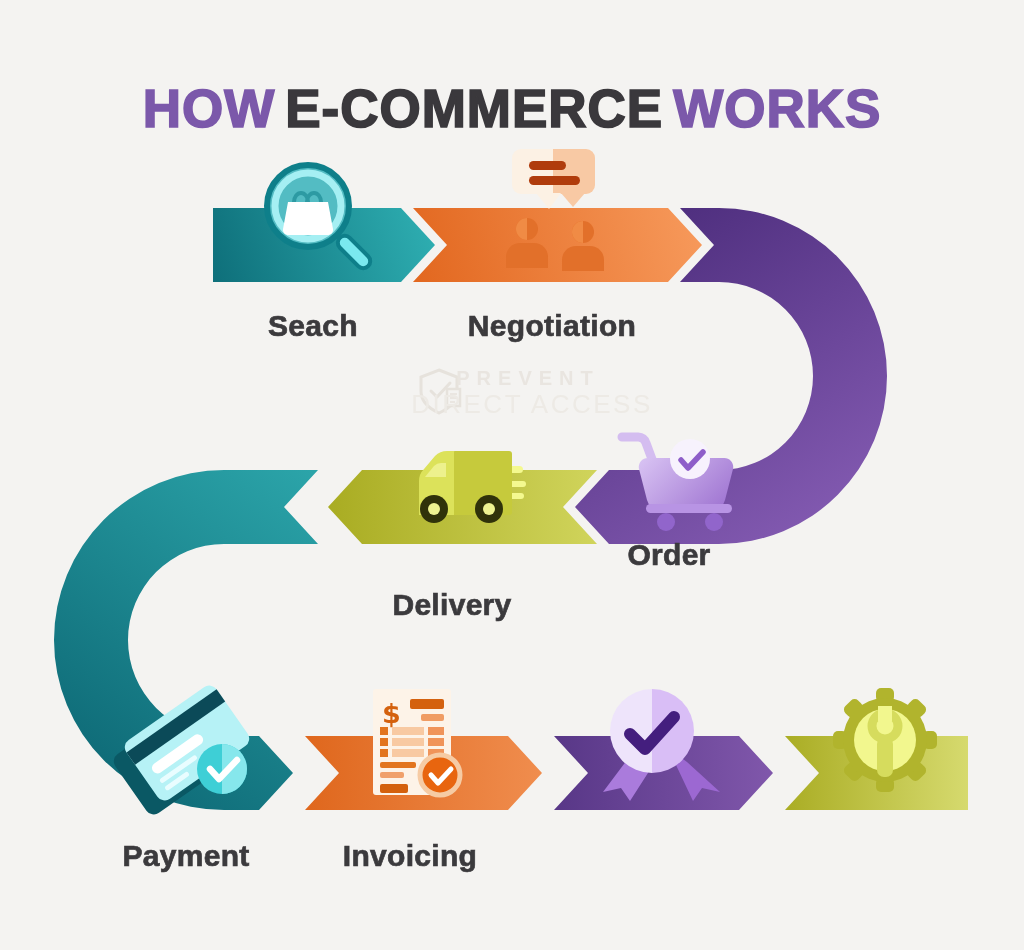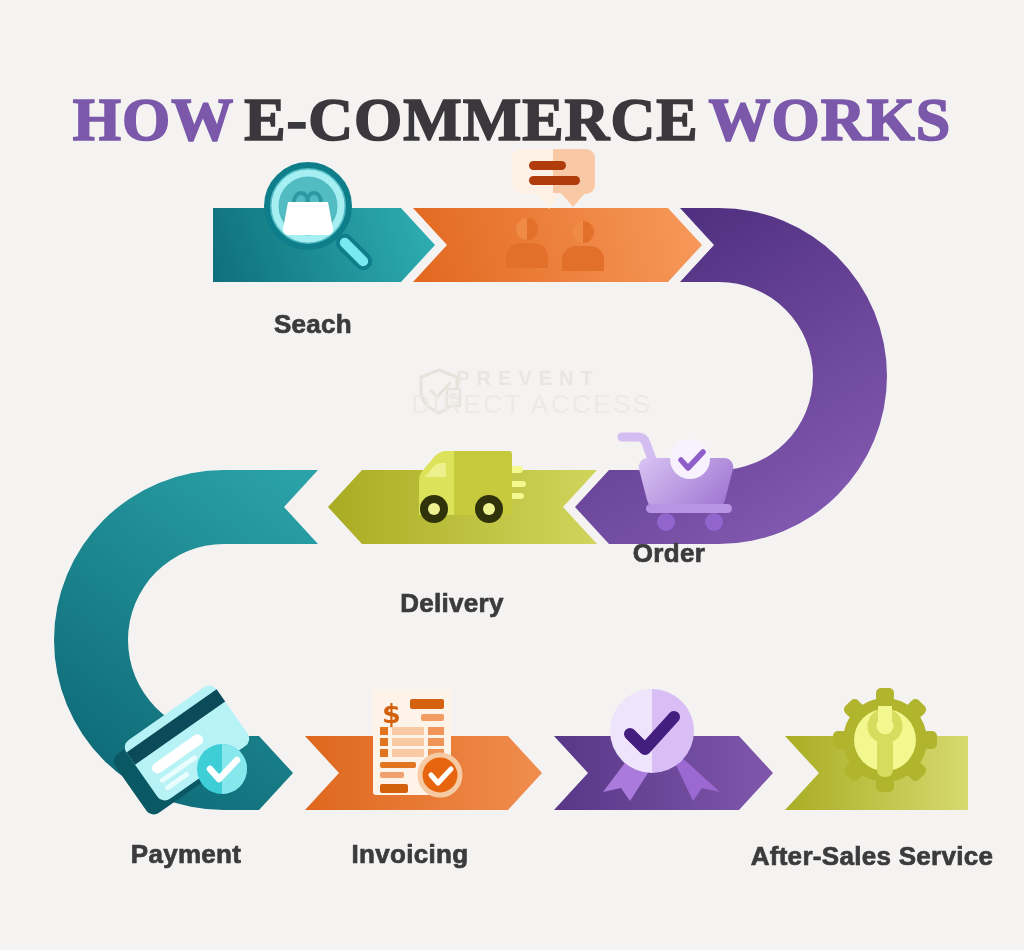--- a/index.html
+++ b/index.html
@@ -1,25 +1,25 @@
 <!DOCTYPE html>
 <html><head>
 <meta charset="utf-8">
 <style>
   html,body{margin:0;padding:0;background:#f4f3f1;}
   #stage{position:relative;width:1024px;height:950px;background:#f4f3f1;overflow:hidden;
          font-family:"Liberation Sans",sans-serif;}
   #flow-svg{position:absolute;left:0;top:0;}
   .title{position:absolute;top:42px;left:0;width:100%;text-align:center;
-         font-size:62px;font-weight:700;letter-spacing:1px;white-space:nowrap;font-family:Liberation Serif, serif;}
+         font-size:53px;font-weight:700;letter-spacing:1px;white-space:nowrap;}
   .title span{-webkit-text-stroke:1.7px currentColor;}
   .t-purple{color:#7b58aa;}
   .t-dark{color:#3a383c;margin:0 10px;}
   .step-label{position:absolute;transform:translateX(-50%);
-         font-size:26px;font-weight:700;color:#3b3a3d;letter-spacing:.3px;
+         font-size:30px;font-weight:700;color:#3b3a3d;letter-spacing:.3px;
          -webkit-text-stroke:.7px #3b3a3d;white-space:nowrap;}
   .step-label.wrap{white-space:normal;width:250px;text-align:center;line-height:34px;}
   .wm-text{position:absolute;transform:translateX(-50%);color:#e9e5e0;white-space:nowrap;}
   .wm-1{top:367px;left:528px;font-size:20px;font-weight:700;letter-spacing:7px;}
   .wm-2{top:389px;left:532px;font-size:26px;font-weight:400;letter-spacing:2.5px;color:#edeae5;}
 </style>
 </head>
 <body>
 
 <div id="stage">
@@ -190,22 +190,22 @@
       </g>
       <circle cx="885" cy="740" r="42" fill="#b1b42d"></circle>
       <circle cx="885" cy="740" r="31" fill="#f2f78e"></circle>
       <circle cx="885" cy="726" r="13" fill="none" stroke="#d6dc5d" stroke-width="9"></circle>
       <rect x="878" y="706" width="14" height="15" fill="#f2f78e"></rect>
       <rect x="877" y="737" width="16" height="40" rx="7" fill="#d6dc5d"></rect>
     </g>
   </svg>
 
   <div class="step-label" style="left:313px;top:309px;">Seach</div>
+  <div class="step-label" style="left:552px;top:309px;">Negotiation</div>
   <div class="step-label" style="left:669px;top:538px;">Order</div>
   <div class="step-label" style="left:452px;top:572px;margin-top:16px;">Delivery</div>
   <div class="step-label" style="left:410px;top:839px;">Invoicing</div>
   <div class="step-label" style="left:186px;top:839px;">Payment</div>
-  <div class="step-label wrap" style="left:872px;top:839px;">After-Sales Service</div>
 
   <div class="wm-text wm-1">PREVENT</div>
   <div class="wm-text wm-2">DIRECT ACCESS</div>
 
 </div>
 
 </body></html>

